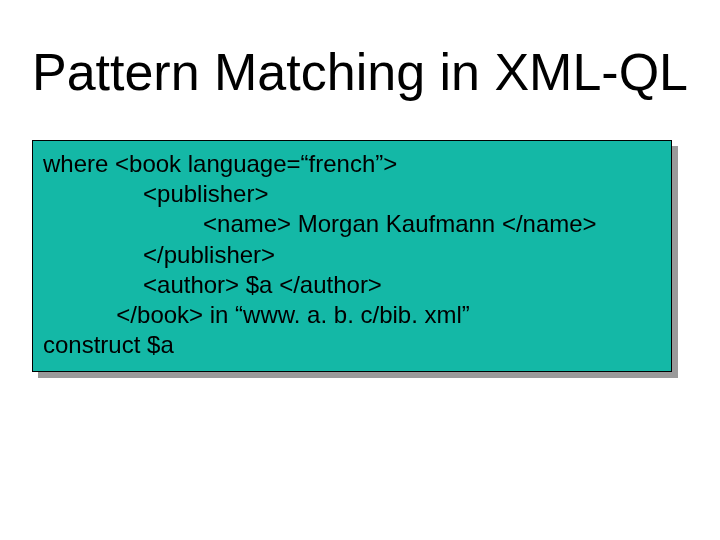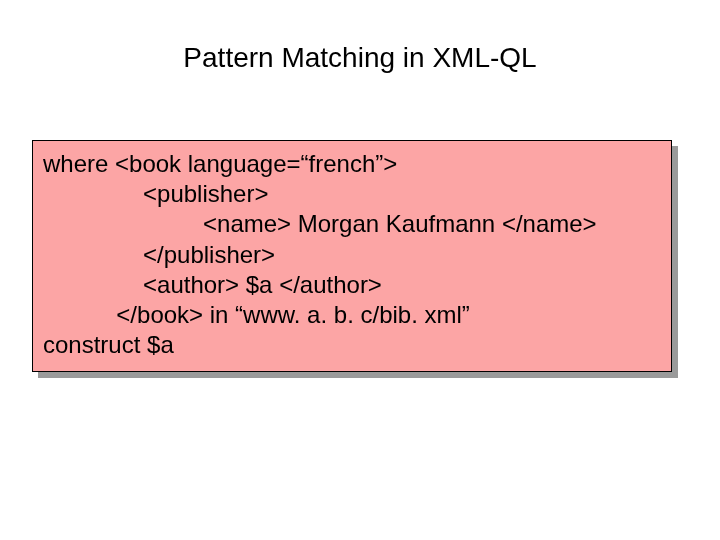--- a/index.html
+++ b/index.html
@@ -16,40 +16,40 @@
     height: 540px;
     position: relative;
     box-sizing: border-box;
   }
   .title {
     position: absolute;
     top: 42px;
     left: 0;
     width: 100%;
     text-align: center;
-    font-size: 28px;
+    font-size: 52px;
     font-weight: normal;
     color: #000;
     margin: 0;
   }
   .codebox-shadow {
     position: absolute;
     top: 146px;
     left: 38px;
     width: 640px;
     height: 232px;
     background: #9a9a9a;
   }
   .codebox {
     position: absolute;
     top: 140px;
     left: 32px;
     width: 640px;
     height: 232px;
-    background: #fca5a5;
+    background: #14b8a6;
     border: 1px solid #000;
     box-sizing: border-box;
     padding: 8px 8px 8px 10px;
   }
   .codebox pre {
     margin: 0;
     font-family: Arial, Helvetica, sans-serif;
     font-size: 24px;
     line-height: 1.26;
     color: #000;

